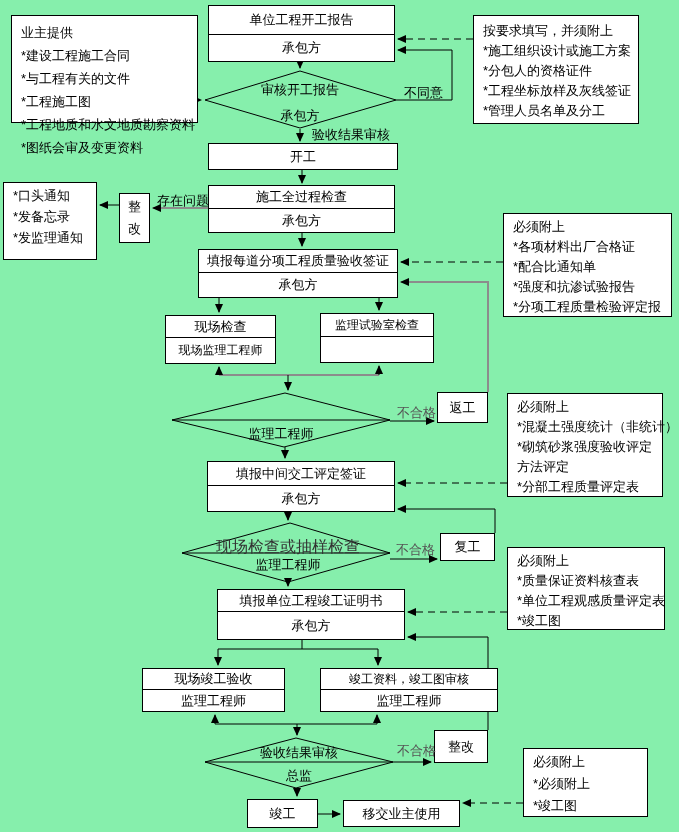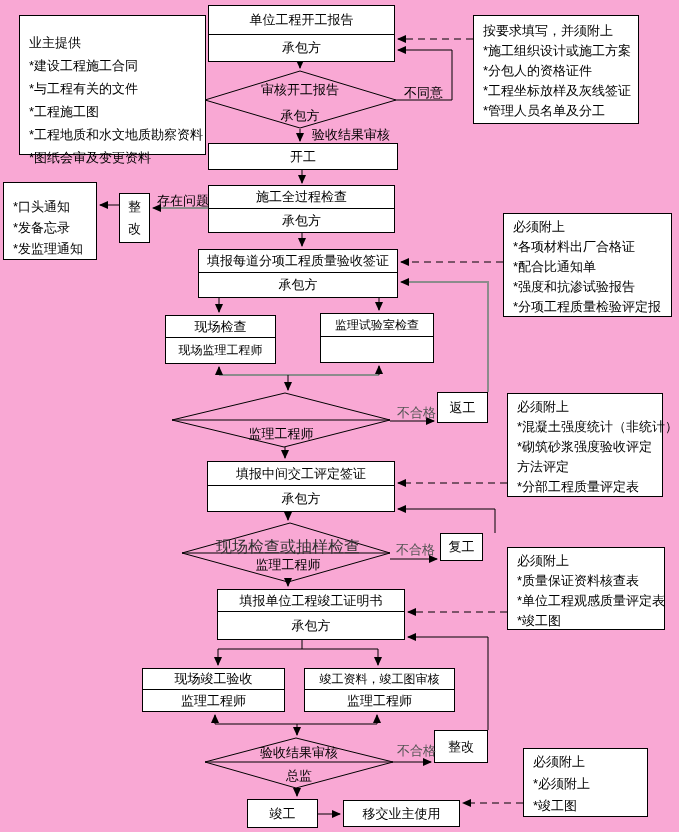--- a/index.html
+++ b/index.html
@@ -1,16 +1,16 @@
 <!DOCTYPE html>
 <html><head>
 <meta charset="utf-8">
 <style>
   html,body{margin:0;padding:0;background:#fff;}
-  #stage{position:relative;width:679px;height:832px;background:#f9a8d4;
+  #stage{position:relative;width:679px;height:832px;background:#86efac;
          font-family:"Liberation Sans","DejaVu Sans",sans-serif;color:#000;font-size:13px;}
   #lines{position:absolute;left:0;top:0;width:679px;height:832px;}
   .box2{position:absolute;border:1px solid #000;box-sizing:border-box;display:flex;flex-direction:column;background:#fff;text-align:center;}
   .box2 .r1{border-bottom:1px solid #000;display:flex;align-items:center;justify-content:center;}
   .box2 .r2{flex:1;display:flex;align-items:center;justify-content:center;}
   .box1{position:absolute;border:1px solid #000;box-sizing:border-box;display:flex;align-items:center;justify-content:center;background:#fff;text-align:center;}
   .note{position:absolute;border:1px solid #000;box-sizing:border-box;background:#fff;text-align:left;}
   .note div{padding-left:9px;white-space:nowrap;}
   .dlabel{position:absolute;text-align:center;pointer-events:none;}
   .flabel{position:absolute;white-space:nowrap;}
@@ -120,63 +120,63 @@
   <div class="box2" style="left:217px;top:589px;width:188px;height:51px">
     <div class="r1" style="height:21px">填报单位工程竣工证明书</div>
     <div class="r2">承包方</div>
   </div>
 
   <div class="box2" style="left:142px;top:668px;width:143px;height:44px">
     <div class="r1" style="height:20px">现场竣工验收</div>
     <div class="r2">监理工程师</div>
   </div>
 
-  <div class="box2" style="left:304px;top:668px;width:151px;height:44px">
+  <div class="box2" style="left:320px;top:668px;width:178px;height:44px">
     <div class="r1" style="height:20px;font-size:12px">竣工资料，竣工图审核</div>
     <div class="r2">监理工程师</div>
   </div>
 
   <div class="box1" style="left:437px;top:392px;width:51px;height:31px">返工</div>
-  <div class="box1" style="left:440px;top:533px;width:43px;height:28px">复工</div>
+  <div class="box1" style="left:440px;top:533px;width:55px;height:28px">复工</div>
   <div class="box1" style="left:434px;top:730px;width:54px;height:33px">整改</div>
   <div class="box1" style="left:119px;top:193px;width:31px;height:50px">
     <div class="vtext">整改</div>
   </div>
   <div class="box1" style="left:247px;top:799px;width:71px;height:29px">竣工</div>
   <div class="box1" style="left:343px;top:800px;width:117px;height:27px">移交业主使用</div>
 
   <div class="dlabel" style="left:220px;top:81px;width:160px">审核开工报告</div>
   <div class="dlabel" style="left:220px;top:107px;width:160px">承包方</div>
 
   <div class="dlabel" style="left:201px;top:425px;width:160px">监理工程师</div>
 
   <div class="dlabel" style="left:208px;top:537px;width:160px;font-size:16px;color:#333">现场检查或抽样检查</div>
   <div class="dlabel" style="left:208px;top:556px;width:160px">监理工程师</div>
 
   <div class="dlabel" style="left:219px;top:744px;width:160px">验收结果审核</div>
   <div class="dlabel" style="left:219px;top:767px;width:160px">总监</div>
 
-  <div class="note" style="left:19px;top:15px;width:187px;height:140px;line-height:23px;padding-top:15px">
+  <div class="note" style="left:11px;top:15px;width:187px;height:108px;line-height:23px;padding-top:5px">
     <div>业主提供</div>
     <div>*建设工程施工合同</div>
     <div>*与工程有关的文件</div>
     <div>*工程施工图</div>
     <div>*工程地质和水文地质勘察资料</div>
     <div>*图纸会审及变更资料</div>
   </div>
 
   <div class="note" style="left:473px;top:15px;width:166px;height:109px;line-height:20px;padding-top:5px">
     <div>按要求填写，并须附上</div>
     <div>*施工组织设计或施工方案</div>
     <div>*分包人的资格证件</div>
     <div>*工程坐标放样及灰线签证</div>
     <div>*管理人员名单及分工</div>
   </div>
 
-  <div class="note" style="left:3px;top:182px;width:94px;height:78px;line-height:21px;padding-top:13px">
+  <div class="note" style="left:3px;top:182px;width:94px;height:78px;line-height:21px;padding-top:2px">
     <div>*口头通知</div>
     <div>*发备忘录</div>
     <div>*发监理通知</div>
   </div>
 
   <div class="note" style="left:503px;top:213px;width:169px;height:104px;line-height:20px;padding-top:3px">
     <div>必须附上</div>
     <div>*各项材料出厂合格证</div>
     <div>*配合比通知单</div>
     <div>*强度和抗渗试验报告</div>

